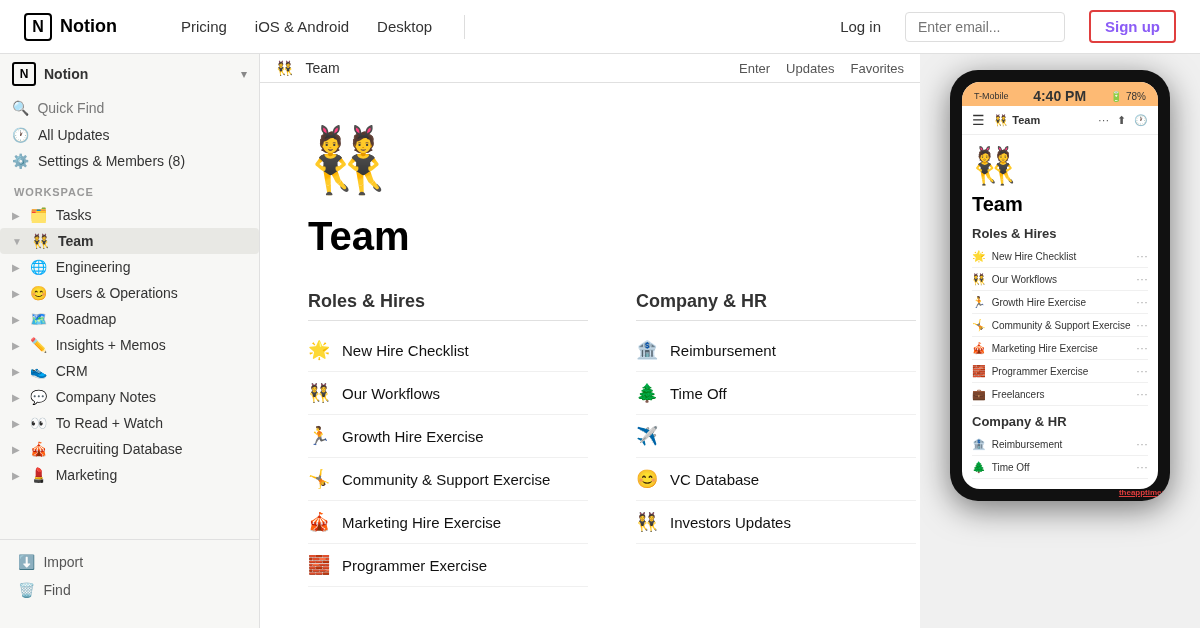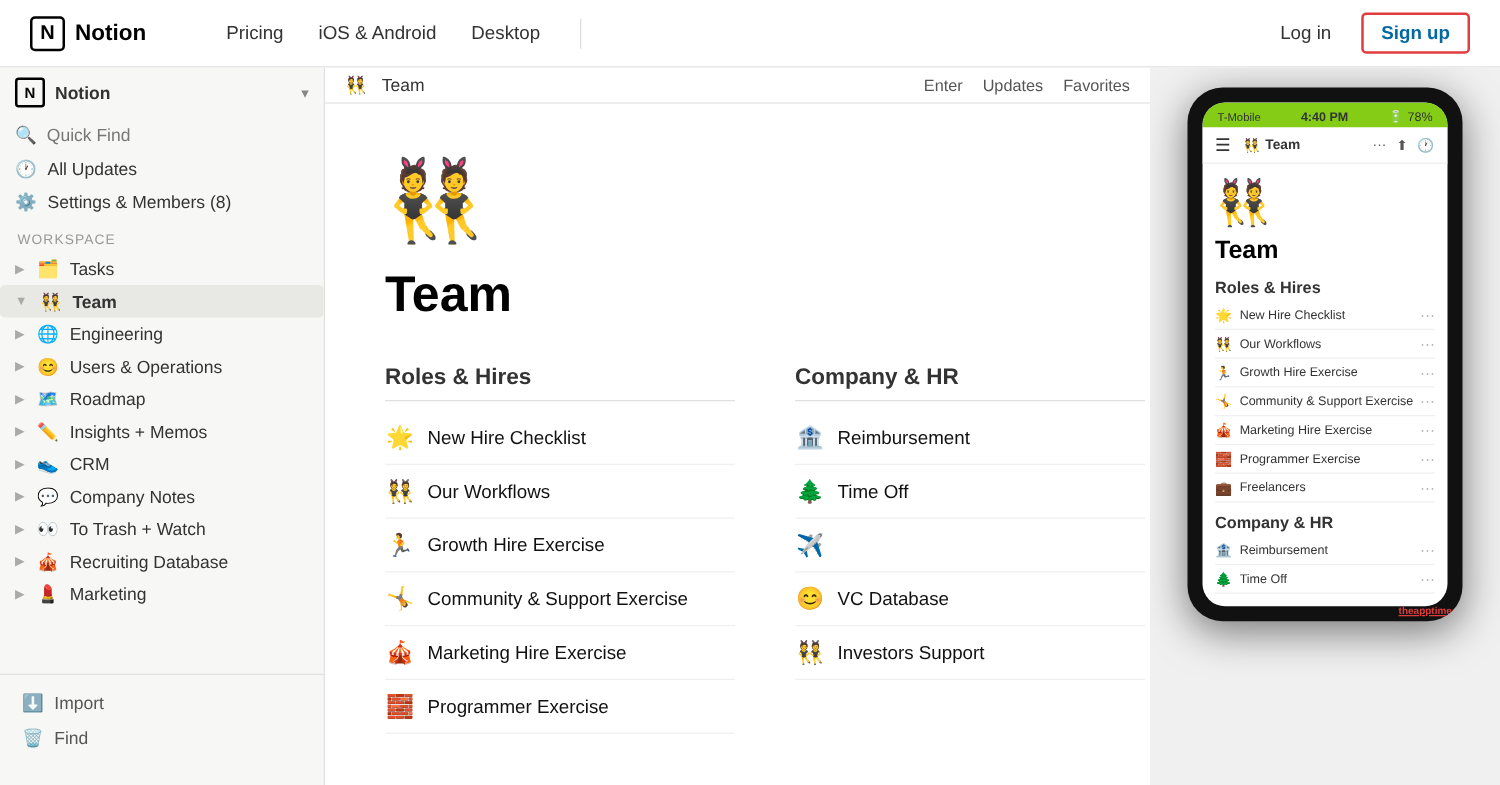--- a/index.html
+++ b/index.html
@@ -11,40 +11,40 @@
       padding: 0 24px; gap: 32px; flex-shrink: 0;
     }
     .topnav-logo { display: flex; align-items: center; gap: 8px; font-weight: 700; font-size: 18px; color: #000; }
     .topnav-logo-icon { width: 28px; height: 28px; border: 2px solid #000; border-radius: 4px; display: flex; align-items: center; justify-content: center; font-size: 16px; font-weight: 900; }
     .topnav-links { display: flex; gap: 28px; margin-left: 32px; }
     .topnav-link { font-size: 15px; color: #333; cursor: pointer; text-decoration: none; }
     .topnav-divider { width: 1px; height: 24px; background: #ddd; }
     .topnav-right { margin-left: auto; display: flex; align-items: center; gap: 24px; }
     .topnav-login { font-size: 15px; color: #333; cursor: pointer; }
     .topnav-email { border: 1px solid #ddd; border-radius: 4px; padding: 6px 12px; font-size: 14px; color: #999; width: 160px; }
-    .topnav-signup { border: 2px solid #e03e3e; color: #0369a1; border-radius: 4px; padding: 6px 14px; font-size: 15px; font-weight: 600; cursor: pointer; background: #fff; }
+    .topnav-signup { border: 2px solid #e03e3e; color: #8b5cf6; border-radius: 4px; padding: 6px 14px; font-size: 15px; font-weight: 600; cursor: pointer; background: #fff; }
 
     
     .main-layout { display: flex; flex: 1; overflow: hidden; }
 
     
     .sidebar {
       width: 260px; background: #f7f7f5; border-right: 1px solid #e0e0e0;
       display: flex; flex-direction: column; overflow-y: auto; flex-shrink: 0; padding-bottom: 16px;
     }
     .sidebar-workspace-header { display: flex; align-items: center; gap: 8px; padding: 8px 12px; }
     .sidebar-notion-logo { width: 24px; height: 24px; border: 2px solid #000; border-radius: 3px; display: flex; align-items: center; justify-content: center; font-size: 12px; font-weight: 900; }
     .sidebar-workspace-name { font-size: 14px; font-weight: 600; color: #333; }
     .sidebar-workspace-chevron { margin-left: auto; font-size: 12px; color: #888; }
     .sidebar-search { display: flex; align-items: center; gap: 8px; padding: 6px 12px; color: #777; font-size: 14px; cursor: pointer; border-radius: 4px; }
     .sidebar-item { display: flex; align-items: center; gap: 8px; padding: 5px 12px; color: #333; font-size: 14px; cursor: pointer; border-radius: 4px; }
     .sidebar-item.active { background: #e8e8e4; font-weight: 600; }
     .sidebar-item-icon { font-size: 14px; width: 18px; text-align: center; }
     .sidebar-item-chevron { font-size: 10px; color: #aaa; margin-right: 2px; }
-    .sidebar-section-label { padding: 12px 14px 4px; font-size: 11px; font-weight: 400; color: #999; letter-spacing: 0.08em; text-transform: uppercase; }
+    .sidebar-section-label { padding: 12px 14px 4px; font-size: 11px; font-weight: 700; color: #999; letter-spacing: 0.08em; text-transform: uppercase; }
     .sidebar-bottom-item { display: flex; align-items: center; gap: 8px; padding: 6px 4px; font-size: 14px; color: #555; cursor: pointer; }
 
     
     .page-topbar {
       display: flex; align-items: center; padding: 6px 16px; border-bottom: 1px solid #e0e0e0;
       font-size: 13px; color: #555; gap: 12px; flex-shrink: 0; background: #fff;
     }
     .page-topbar-emoji { font-size: 14px; }
     .page-topbar-title { font-size: 14px; color: #333; }
     .page-topbar-actions { margin-left: auto; display: flex; gap: 16px; color: #555; font-size: 13px; }
@@ -67,23 +67,23 @@
     
     .phone-mockup-wrapper {
       width: 280px; flex-shrink: 0; position: relative; background: #f0f0f0;
       display: flex; align-items: flex-start; justify-content: center; padding-top: 16px; overflow: hidden;
     }
     .phone {
       width: 220px; background: #111; border-radius: 28px; overflow: hidden;
       box-shadow: 0 8px 32px rgba(0,0,0,0.5); position: relative;
     }
     .phone-screen { background: #fff; margin: 12px; border-radius: 18px; overflow: hidden; }
-    .phone-status-bar { background: #84cc16; display: flex; justify-content: space-between; align-items: center; padding: 6px 12px 2px; font-size: 9px; color: #333; }
+    .phone-status-bar { background: #fdba74; display: flex; justify-content: space-between; align-items: center; padding: 6px 12px 2px; font-size: 9px; color: #333; }
     .phone-status-carrier { font-size: 9px; }
-    .phone-status-time { font-size: 10px; font-weight: 600; }
+    .phone-status-time { font-size: 14px; font-weight: 600; }
     .phone-status-icons { font-size: 10px; }
     .phone-toolbar { background: #fff; display: flex; align-items: center; padding: 6px 10px; border-bottom: 1px solid #eee; gap: 6px; }
     .phone-toolbar-menu { font-size: 14px; color: #333; }
     .phone-toolbar-title { font-size: 11px; font-weight: 600; color: #333; flex: 1; margin-left: 4px; display: flex; align-items: center; gap: 4px; }
     .phone-toolbar-actions { display: flex; gap: 8px; color: #555; font-size: 11px; }
     .phone-content { padding: 10px; overflow-y: auto; max-height: 460px; }
     .phone-page-emoji { font-size: 36px; margin-bottom: 6px; display: block; }
     .phone-page-title { font-size: 20px; font-weight: 700; color: #000; margin-bottom: 10px; }
     .phone-section-title { font-size: 13px; font-weight: 600; color: #333; margin-bottom: 4px; }
     .phone-item { display: flex; align-items: center; justify-content: space-between; padding: 4px 0; border-bottom: 1px solid #f0f0f0; font-size: 10px; color: #333; }
@@ -102,20 +102,21 @@
     <span>Notion</span>
   </div>
   <div class="topnav-links">
     <a class="topnav-link">Pricing</a>
     <a class="topnav-link">iOS &amp; Android</a>
     <a class="topnav-link">Desktop</a>
   </div>
   <div class="topnav-divider"></div>
   <div class="topnav-right">
     <span class="topnav-login">Log in</span>
+    <input class="topnav-email" placeholder="Enter email..." style="">
     <button class="topnav-signup">Sign up</button>
   </div>
 </nav>
 
 <div class="main-layout">
 
   <aside class="sidebar">
     <div class="sidebar-workspace-header">
       <div class="sidebar-notion-logo">N</div>
       <span class="sidebar-workspace-name">Notion</span>
@@ -172,21 +173,21 @@
       <span>CRM</span>
     </div>
     <div class="sidebar-item">
       <span class="sidebar-item-chevron">▶</span>
       <span class="sidebar-item-icon">💬</span>
       <span>Company Notes</span>
     </div>
     <div class="sidebar-item">
       <span class="sidebar-item-chevron">▶</span>
       <span class="sidebar-item-icon">👀</span>
-      <span>To Trash + Watch</span>
+      <span>To Read + Watch</span>
     </div>
     <div class="sidebar-item">
       <span class="sidebar-item-chevron">▶</span>
       <span class="sidebar-item-icon">🎪</span>
       <span>Recruiting Database</span>
     </div>
     <div class="sidebar-item">
       <span class="sidebar-item-chevron">▶</span>
       <span class="sidebar-item-icon">💄</span>
       <span>Marketing</span>
@@ -265,21 +266,21 @@
             </div>
             <div class="section-item">
               <span class="section-item-emoji">✈️</span>
             </div>
             <div class="section-item">
               <span class="section-item-emoji">😊</span>
               <span class="section-item-text">VC Database</span>
             </div>
             <div class="section-item">
               <span class="section-item-emoji">👯</span>
-              <span class="section-item-text">Investors Support</span>
+              <span class="section-item-text">Investors Updates</span>
             </div>
           </div>
 
         </div>
       </div>
     </div>
 
     <div class="phone-mockup-wrapper">
       <div class="phone">
         <div class="phone-screen">

